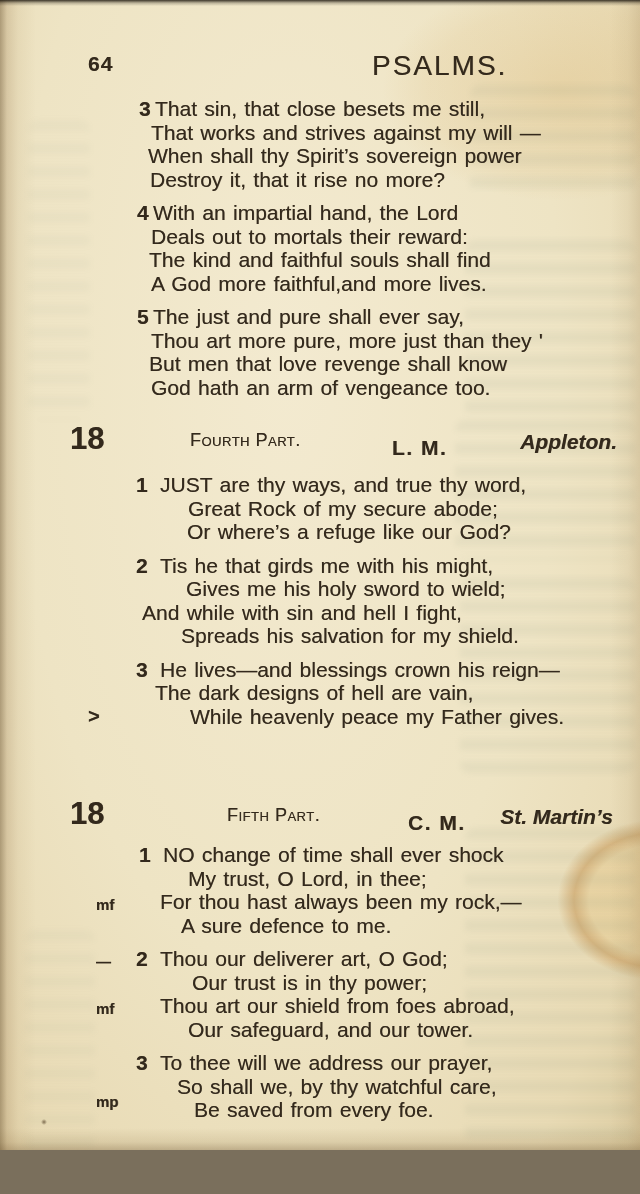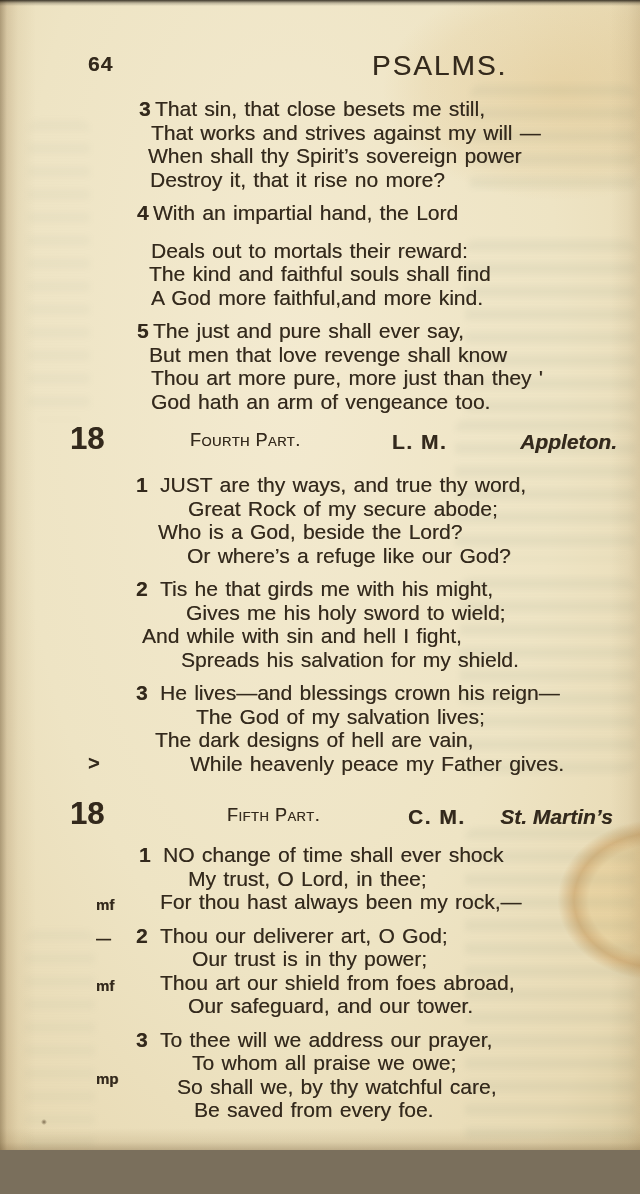--- a/index.html
+++ b/index.html
@@ -30,21 +30,21 @@
   .verse{position:relative;margin-bottom:10px;}
   .vline{position:relative;font-size:21px;line-height:23.5px;white-space:nowrap;word-spacing:1.5px;}
   .vnum{position:absolute;font-weight:bold;}
   .psalm-block .vnum{left:-16px;}
   .hymn-verses .vnum{left:-24px;}
   .mark{position:absolute;left:-64px;top:3px;font-weight:bold;font-size:15px;letter-spacing:0;}
   .mark.accent{left:-72px;top:0;font-size:20px;}
   .hymn-head{position:absolute;left:0;right:0;height:34px;}
   .hnum{position:absolute;left:70px;top:-7px;font-size:31px;font-weight:bold;}
   .hpart{position:absolute;top:2px;font-variant:small-caps;font-size:18px;letter-spacing:0.5px;}
-  .hmeter{position:absolute;top:2px;font-size:21px;letter-spacing:1.5px;font-weight:bold;}
+  .hmeter{position:absolute;top:8px;font-size:21px;letter-spacing:1.5px;font-weight:bold;}
   .htune{position:absolute;top:2px;font-style:italic;font-weight:bold;font-size:21px;}
   .hymn-verses{position:absolute;left:160px;}
 </style>
 </head>
 <body>
 
 <div class="page">
 
   <div class="smudge" style="left:470px;top:85px;width:165px;height:115px;"></div>
   <div class="smudge" style="left:465px;top:240px;width:170px;height:180px;"></div>
@@ -59,79 +59,77 @@
 
   <div class="psalm-block ink" id="psalm-block">
       <div class="verse">
         <div class="vline ink" style="margin-left: 4px;"><span class="vnum">3</span><span class="vtext">That sin, that close besets me still,</span></div>
         <div class="vline ink" style="margin-left: 0px;"><span class="vtext">That works and strives against my will —</span></div>
         <div class="vline ink" style="margin-left: -3px;"><span class="vtext">When shall thy Spirit’s sovereign power</span></div>
         <div class="vline ink" style="margin-left: -1px;"><span class="vtext">Destroy it, that it rise no more?</span></div>
       </div>
       <div class="verse">
         <div class="vline ink" style="margin-left: 2px;"><span class="vnum">4</span><span class="vtext">With an impartial hand, the Lord</span></div>
-        <div class="vline ink" style="margin-left: 0px; margin-top: 14px;"><span class="vtext">Deals out to mortals their reward:</span></div>
+        <div class="vline ink" style="margin-left: 0px;"><span class="vtext">Deals out to mortals their reward:</span></div>
         <div class="vline ink" style="margin-left: -2px;"><span class="vtext">The kind and faithful souls shall find</span></div>
-        <div class="vline ink" style="margin-left: 0px;"><span class="vtext">A God more faithful,and more kind.</span></div>
+        <div class="vline ink" style="margin-left: 0px;"><span class="vtext">A God more faithful,and more lives.</span></div>
       </div>
       <div class="verse">
         <div class="vline ink" style="margin-left: 2px;"><span class="vnum">5</span><span class="vtext">The just and pure shall ever say,</span></div>
+        <div class="vline ink" style="margin-left: 0px;"><span class="vtext">Thou art more pure, more just than they '</span></div>
         <div class="vline ink" style="margin-left: -2px;"><span class="vtext">But men that love revenge shall know</span></div>
-        <div class="vline ink" style="margin-left: 0px;"><span class="vtext">Thou art more pure, more just than they '</span></div>
         <div class="vline ink" style="margin-left: 0px;"><span class="vtext">God hath an arm of vengeance too.</span></div>
       </div>
     </div>
 
   <div id="hymns">
       <div class="hymn-head ink" style="top: 428px;">
         <span class="hnum">18</span>
         <span class="hpart" style="left: 190px;">Fourth Part.</span>
         <span class="hmeter" style="left: 392px;">L. M.</span>
         <span class="htune" style="right: 23px;">Appleton.</span>
       </div>
       <div class="hymn-verses" style="top: 473px;">
         <div class="verse">
           <div class="vline ink" style="margin-left: 0px;"><span class="vnum">1</span><span class="vtext">JUST are thy ways, and true thy word,</span></div>
           <div class="vline ink" style="margin-left: 28px;"><span class="vtext">Great Rock of my secure abode;</span></div>
-          <div class="vline ink" style="margin-left: -2px;"><span class="vtext">Who is a God, beside the Lord?</span></div>
           <div class="vline ink" style="margin-left: 27px;"><span class="vtext">Or where’s a refuge like our God?</span></div>
         </div>
         <div class="verse">
           <div class="vline ink" style="margin-left: 0px;"><span class="vnum">2</span><span class="vtext">Tis he that girds me with his might,</span></div>
           <div class="vline ink" style="margin-left: 26px;"><span class="vtext">Gives me his holy sword to wield;</span></div>
           <div class="vline ink" style="margin-left: -18px;"><span class="vtext">And while with sin and hell I fight,</span></div>
           <div class="vline ink" style="margin-left: 21px;"><span class="vtext">Spreads his salvation for my shield.</span></div>
         </div>
         <div class="verse">
           <div class="vline ink" style="margin-left: 0px;"><span class="vnum">3</span><span class="vtext">He lives—and blessings crown his reign—</span></div>
-          <div class="vline ink" style="margin-left: 36px;"><span class="vtext">The God of my salvation lives;</span></div>
           <div class="vline ink" style="margin-left: -5px;"><span class="vtext">The dark designs of hell are vain,</span></div>
           <div class="vline ink" style="margin-left: 30px;"><span class="mark accent" style="margin-left: -30px;">&gt;</span><span class="vtext">While heavenly peace my Father gives.</span></div>
         </div>
       </div>
       <div class="hymn-head ink" style="top: 803px;">
         <span class="hnum">18</span>
         <span class="hpart" style="left: 227px;">Fifth Part.</span>
         <span class="hmeter" style="left: 408px;">C. M.</span>
         <span class="htune" style="right: 27px;">St. Martin’s</span>
       </div>
       <div class="hymn-verses" style="top: 843px;">
         <div class="verse">
           <div class="vline ink" style="margin-left: 3px;"><span class="vnum">1</span><span class="vtext">NO change of time shall ever shock</span></div>
           <div class="vline ink" style="margin-left: 28px;"><span class="vtext">My trust, O Lord, in thee;</span></div>
           <div class="vline ink" style="margin-left: 0px;"><span class="mark" style="margin-left: 0px;">mf</span><span class="vtext">For thou hast always been my rock,—</span></div>
+          <div class="vline ink" style="margin-left: 21px;"><span class="vtext">A sure defence to me.</span></div>
         </div>
         <div class="verse">
           <div class="vline ink" style="margin-left: 0px;"><span class="mark" style="margin-left: 0px;">—</span><span class="vnum">2</span><span class="vtext">Thou our deliverer art, O God;</span></div>
           <div class="vline ink" style="margin-left: 32px;"><span class="vtext">Our trust is in thy power;</span></div>
           <div class="vline ink" style="margin-left: 0px;"><span class="mark" style="margin-left: 0px;">mf</span><span class="vtext">Thou art our shield from foes abroad,</span></div>
           <div class="vline ink" style="margin-left: 28px;"><span class="vtext">Our safeguard, and our tower.</span></div>
         </div>
         <div class="verse">
           <div class="vline ink" style="margin-left: 0px;"><span class="mark" style="margin-left: 0px; margin-top: 36px;">mp</span><span class="vnum">3</span><span class="vtext">To thee will we address our prayer,</span></div>
-          <div class="vline ink" style="margin-left: 32px;"><span class="vtext">To whom all praise we owe;</span></div>
           <div class="vline ink" style="margin-left: 17px;"><span class="vtext">So shall we, by thy watchful care,</span></div>
           <div class="vline ink" style="margin-left: 34px;"><span class="vtext">Be saved from every foe.</span></div>
         </div>
       </div>
     </div>
 
 </div>
 
 </body></html>

